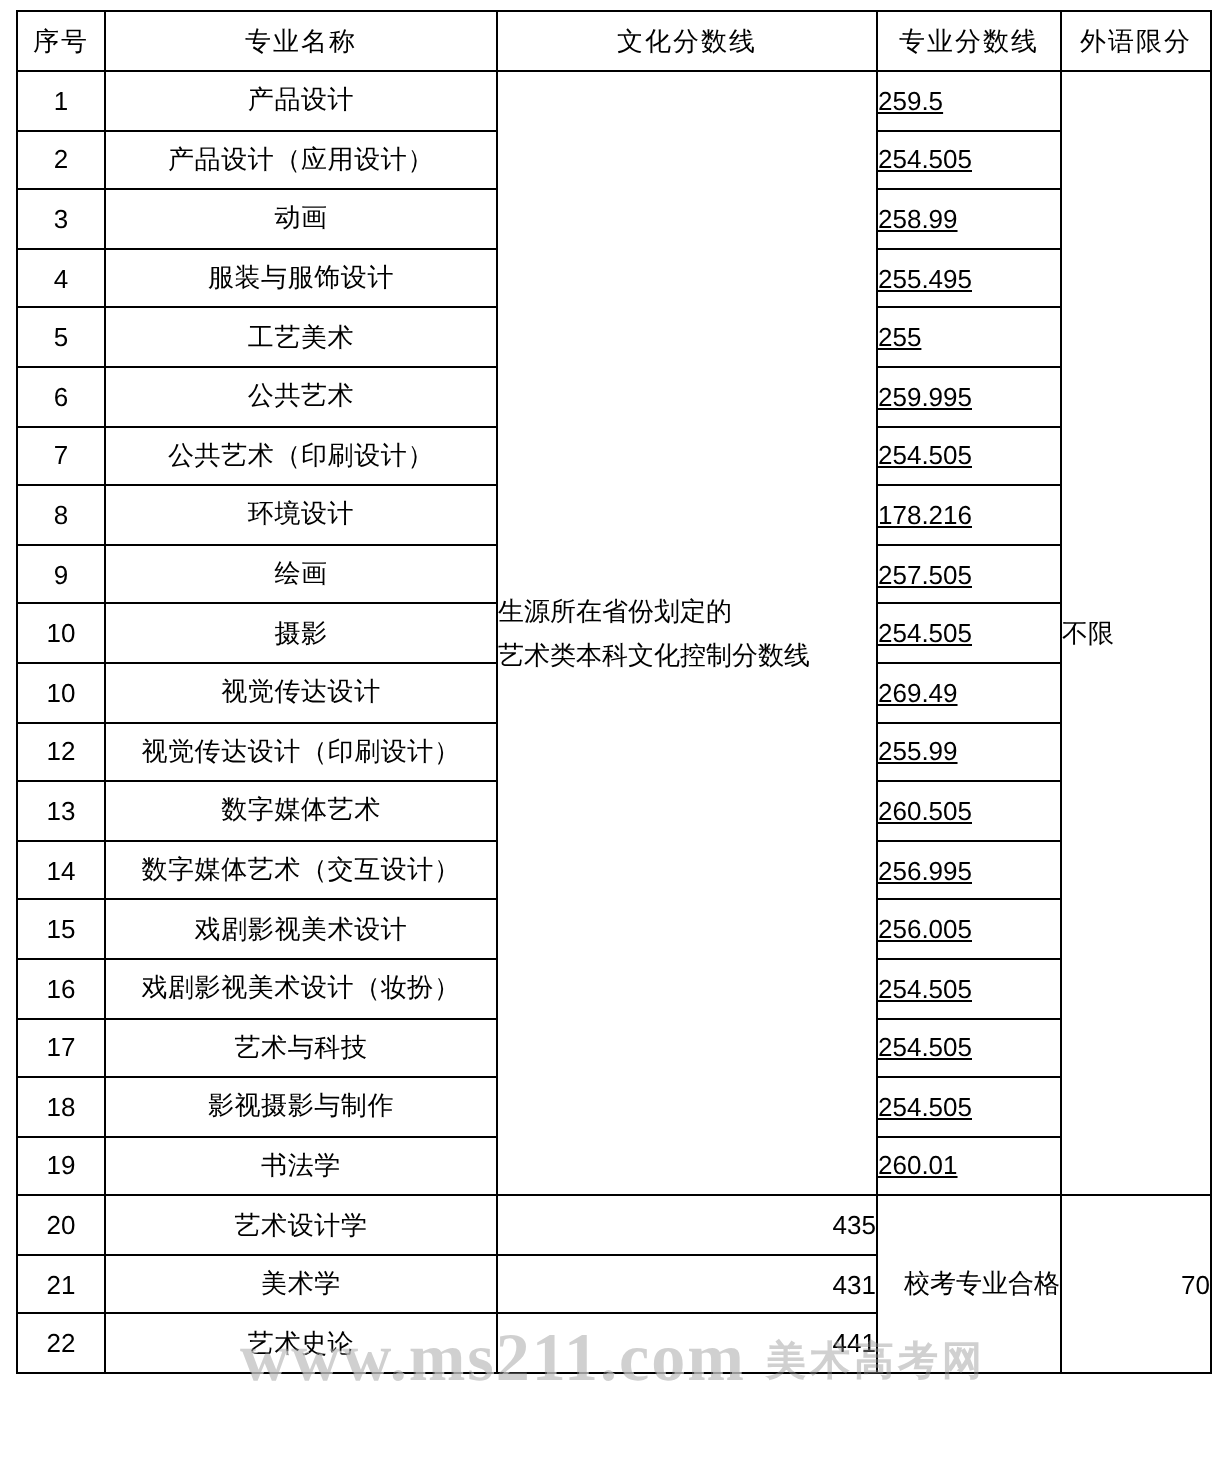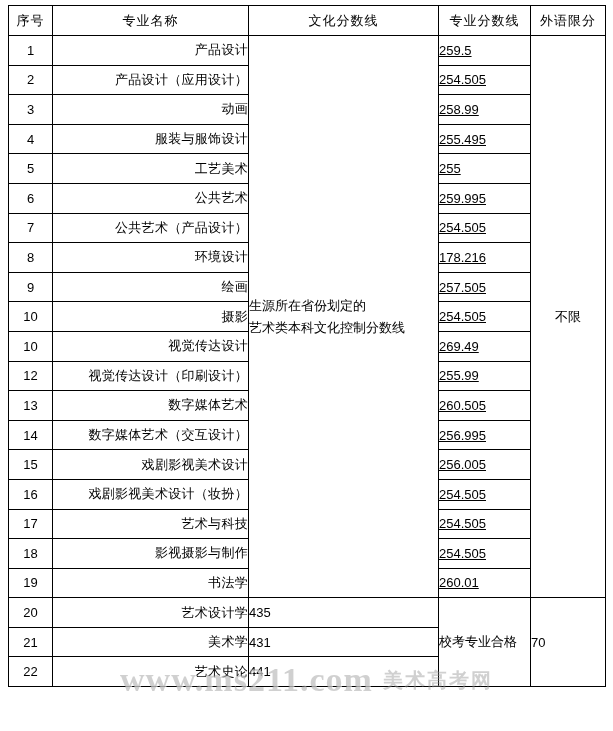--- a/index.html
+++ b/index.html
@@ -46,42 +46,41 @@
     letter-spacing: 1px;
   }
   .row td {
     height: 28.6px;
   }
   .cell-no {
     text-align: center;
     font-size: 13px;
   }
   .cell-major {
-    text-align: right;
+    text-align: center;
     padding-left: 6px;
     font-size: 13px;
     letter-spacing: 0.3px;
   }
   .cell-pro {
     text-align: left;
     padding-left: 3px;
     font-size: 13px;
     text-decoration: underline;
   }
   .cell-center {
-    text-align: left;
+    text-align: right;
     font-size: 13px;
   }
   .merged-culture {
     text-align: left;
     font-size: 13px;
     line-height: 1.7;
   }
   .merged-lang {
-    text-align: center;
     font-size: 13px;
   }
   .watermark {
     position: absolute;
     left: 0;
     top: 645px;
     width: 613px;
     height: 70px;
     pointer-events: none;
     display: flex;
@@ -160,21 +159,21 @@
         <td class="cell-major">工艺美术</td>
         <td class="cell-pro">255</td>
       </tr>
       <tr class="row">
         <td class="cell-no">6</td>
         <td class="cell-major">公共艺术</td>
         <td class="cell-pro">259.995</td>
       </tr>
       <tr class="row">
         <td class="cell-no">7</td>
-        <td class="cell-major">公共艺术（产品设计）</td>
+        <td class="cell-major">公共艺术（印刷设计）</td>
         <td class="cell-pro">254.505</td>
       </tr>
       <tr class="row">
         <td class="cell-no">8</td>
         <td class="cell-major">环境设计</td>
         <td class="cell-pro">178.216</td>
       </tr>
       <tr class="row">
         <td class="cell-no">9</td>
         <td class="cell-major">绘画</td>

